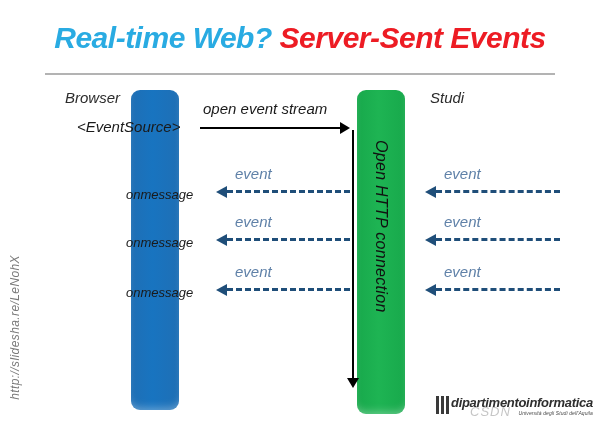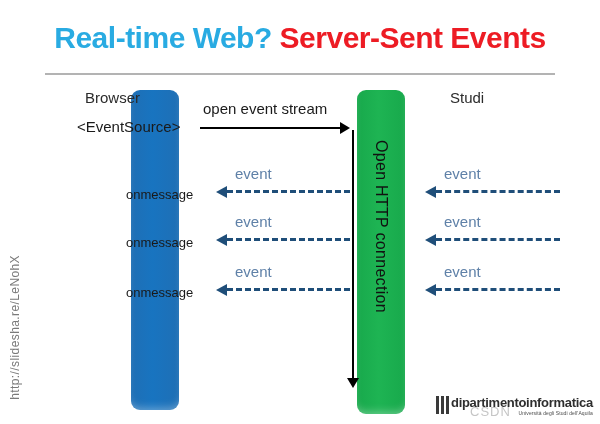--- a/index.html
+++ b/index.html
@@ -7,20 +7,21 @@
     padding: 0;
     background: #ffffff;
   }
   #slide {
     position: relative;
     width: 600px;
     height: 424px;
     background: #ffffff;
     overflow: hidden;
     font-family: "Liberation Sans", sans-serif;
+    font-style: italic;
   }
 
   
   #title {
     position: absolute;
     left: 0;
     top: 21px;
     width: 600px;
     text-align: center;
     font-family: "Liberation Sans", sans-serif;
@@ -62,21 +63,20 @@
     background: linear-gradient(to right, #18a94c 0%, #1eb453 45%, #18a94c 100%);
     box-shadow: inset 0 -6px 8px -4px rgba(255,255,255,0.35);
   }
 
   
   .endpoint-label {
     position: absolute;
     font-size: 15px;
     color: #2b2b2b;
     white-space: nowrap;
-    margin-left: 20px;
   }
   #browser-label { left: 65px;  top: 89px; }
   #server-label  { left: 430px; top: 89px; }
 
   #eventsource-label {
     position: absolute;
     left: 77px;
     top: 118px;
     font-size: 15px;
     color: #1a1a1a;

